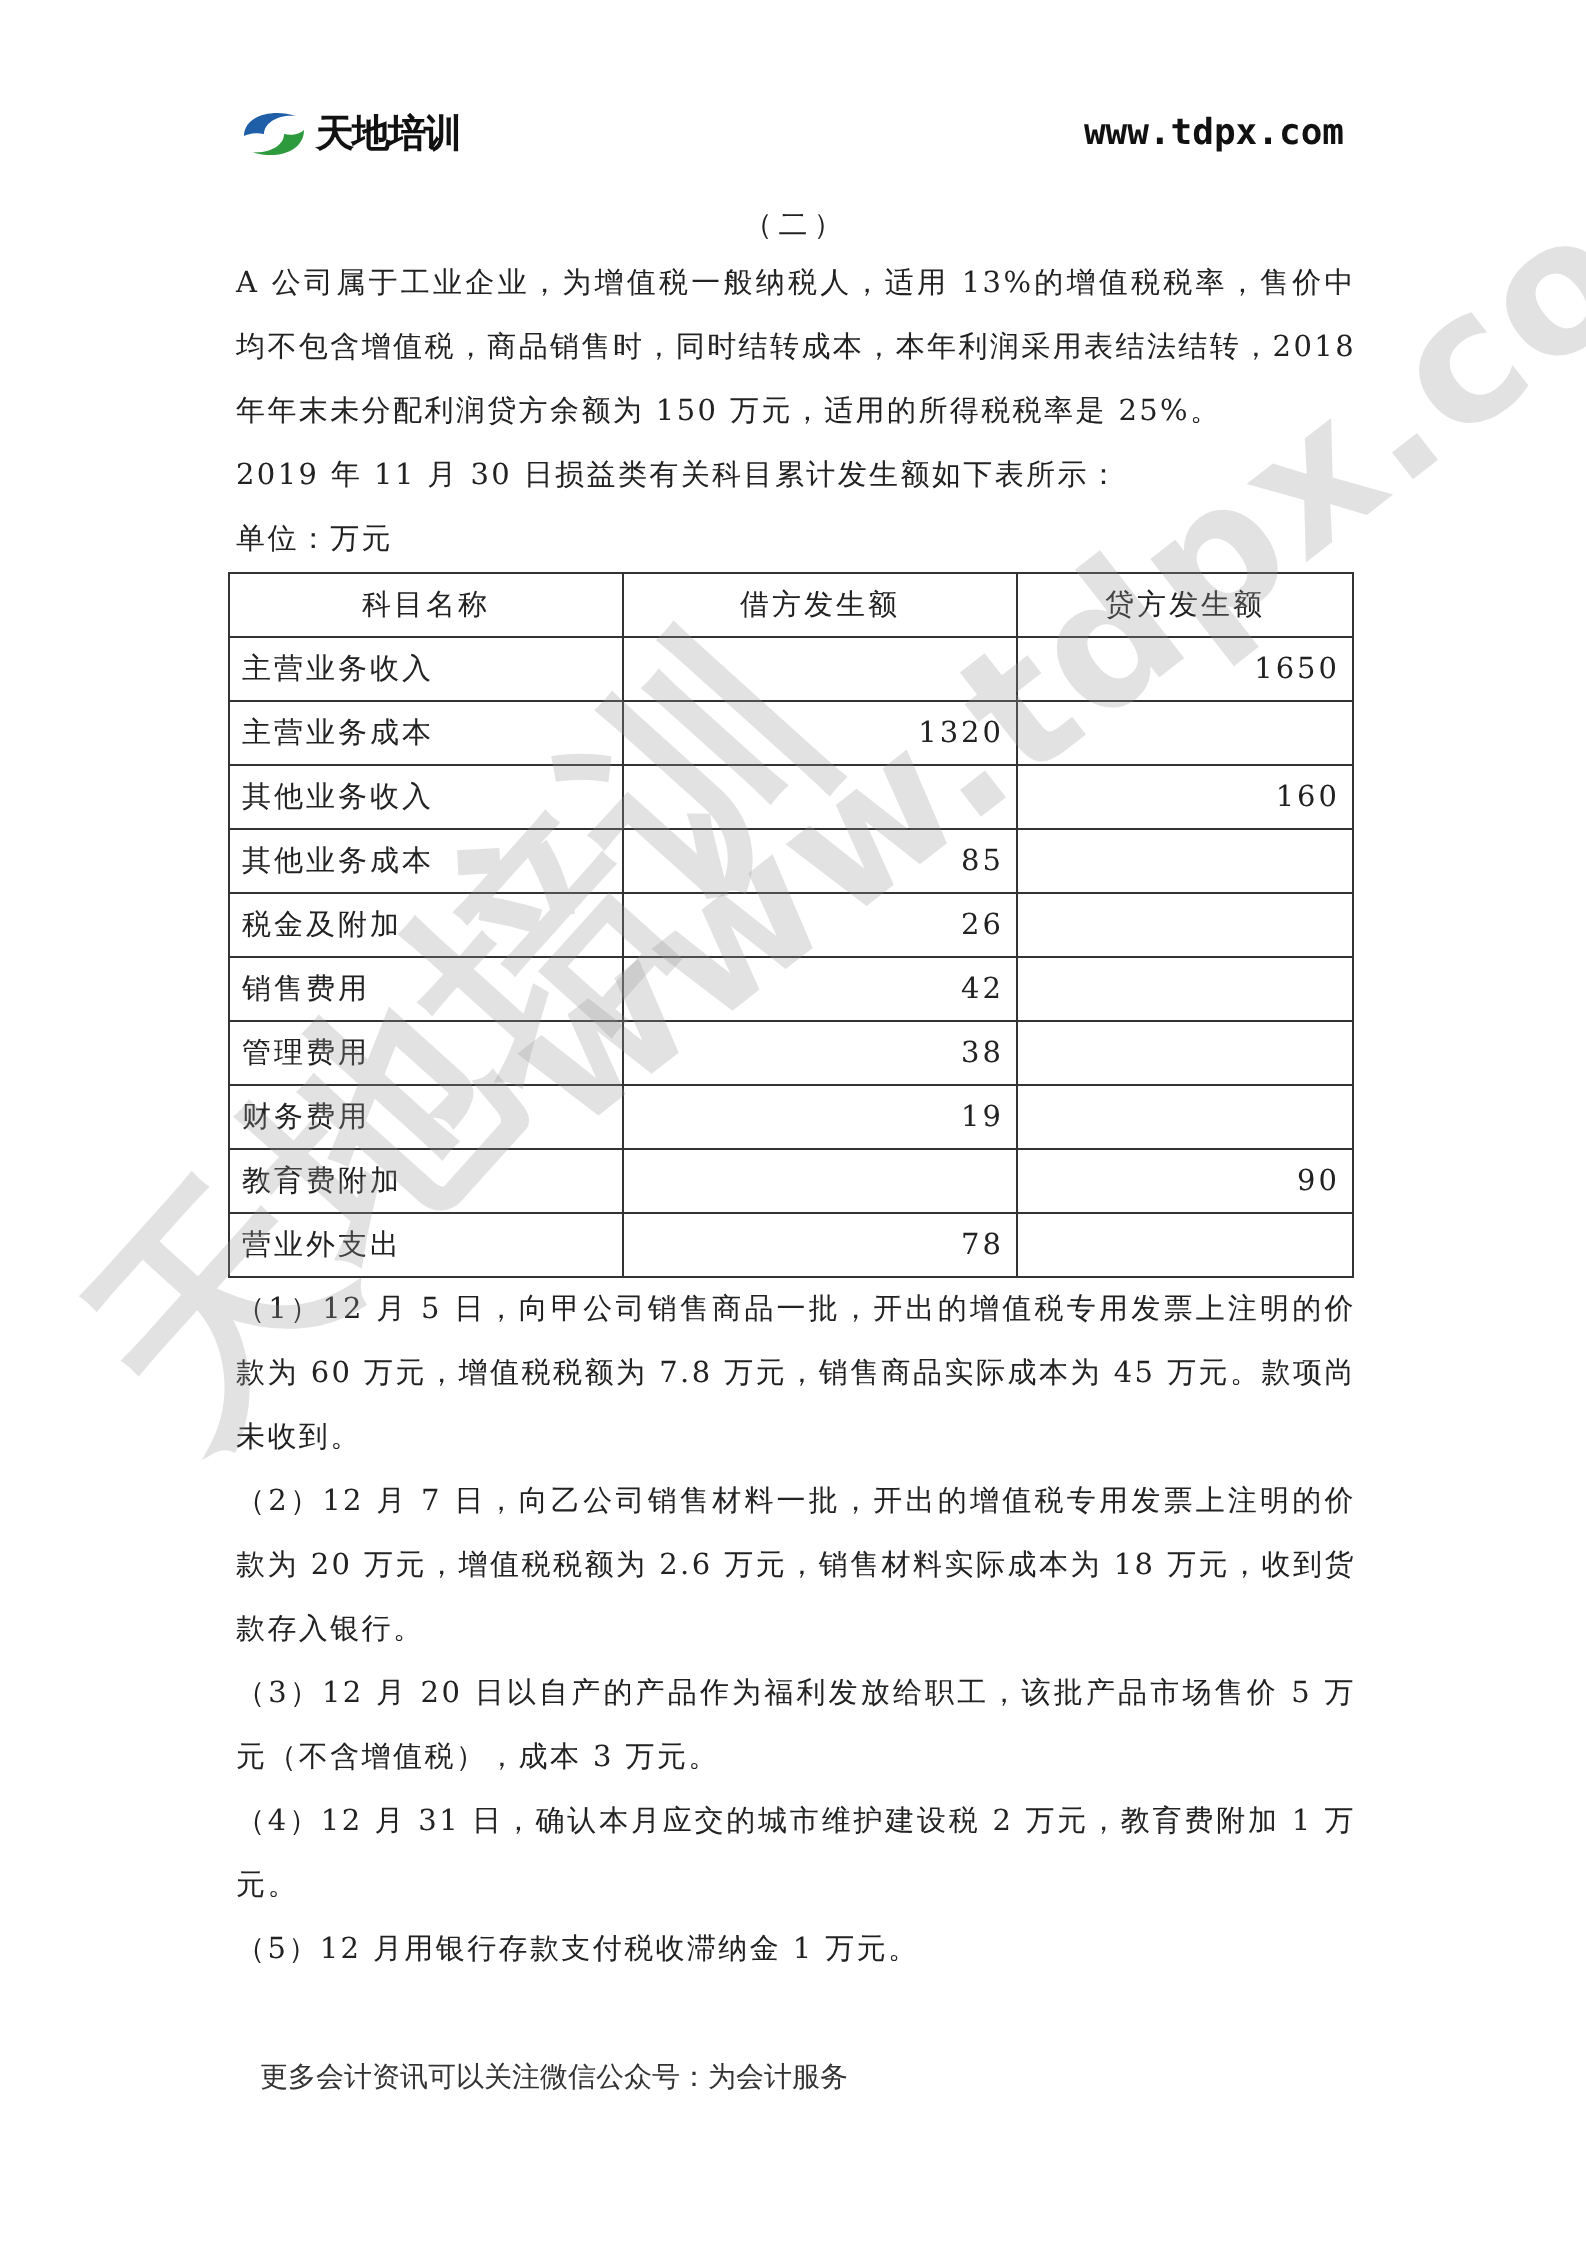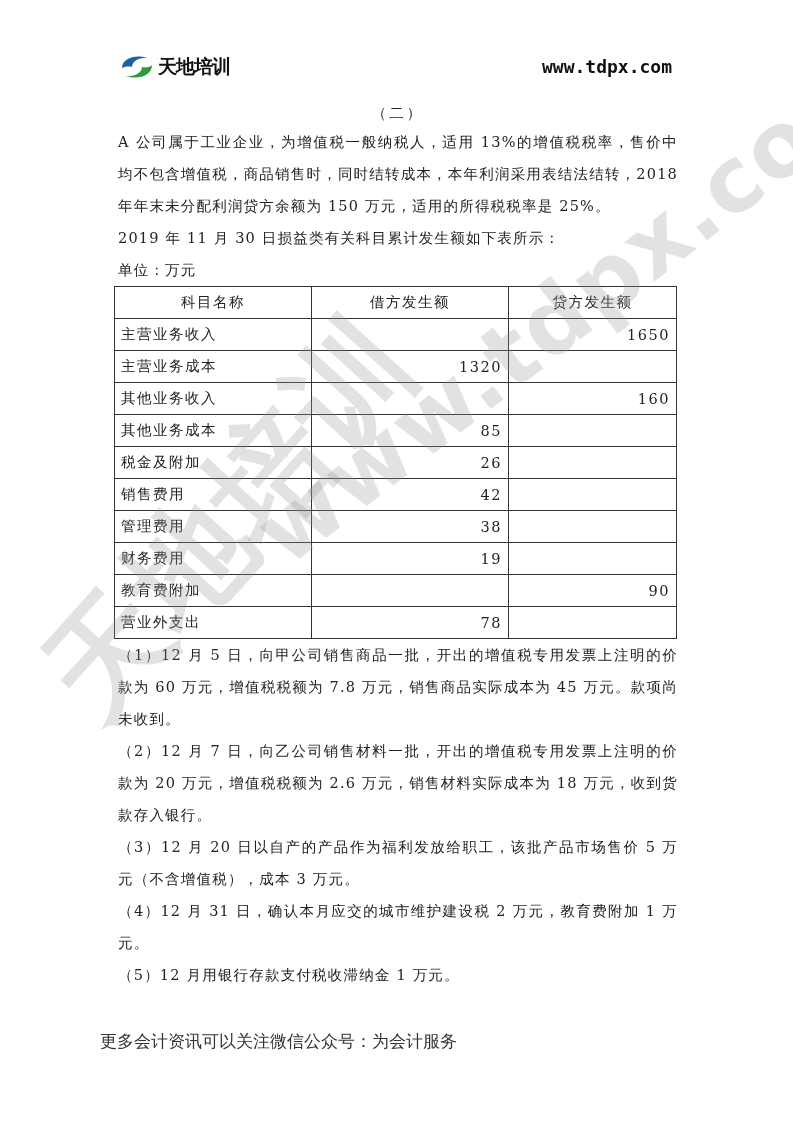--- a/index.html
+++ b/index.html
@@ -32,22 +32,22 @@
     border-collapse: collapse; width: 562px; margin-left: -4px; table-layout: fixed;
   }
   table.ledger td, table.ledger th {
     border: 1.2px solid #333; height: 31px; padding: 0 6px; font-weight: normal;
     font-size: 14.5px; letter-spacing: 1.5px;
   }
   table.ledger th { text-align: center; }
   td.name { text-align: left; margin-left: 42px; }
   td.num { text-align: right; }
   .footer-note {
-    position: absolute; left: 100px; top: 1030px;
-    font-family: "DejaVu Sans", sans-serif; font-size: 17px; color: #333;
+    position: absolute; left: 130px; top: 1030px;
+    font-family: "DejaVu Sans", sans-serif; font-size: 14px; color: #333;
   }
 </style>
 </head>
 <body>
 
 <div class="header">
   <div class="logo">
     <div class="logo-mark">
       <svg width="38" height="30" viewBox="0 0 38 30">
         <path d="M4 16 C4 6, 18 2, 30 6 C22 5, 14 9, 14 15 C10 14, 6 15, 4 16 Z" fill="#1f5fa8"></path>

